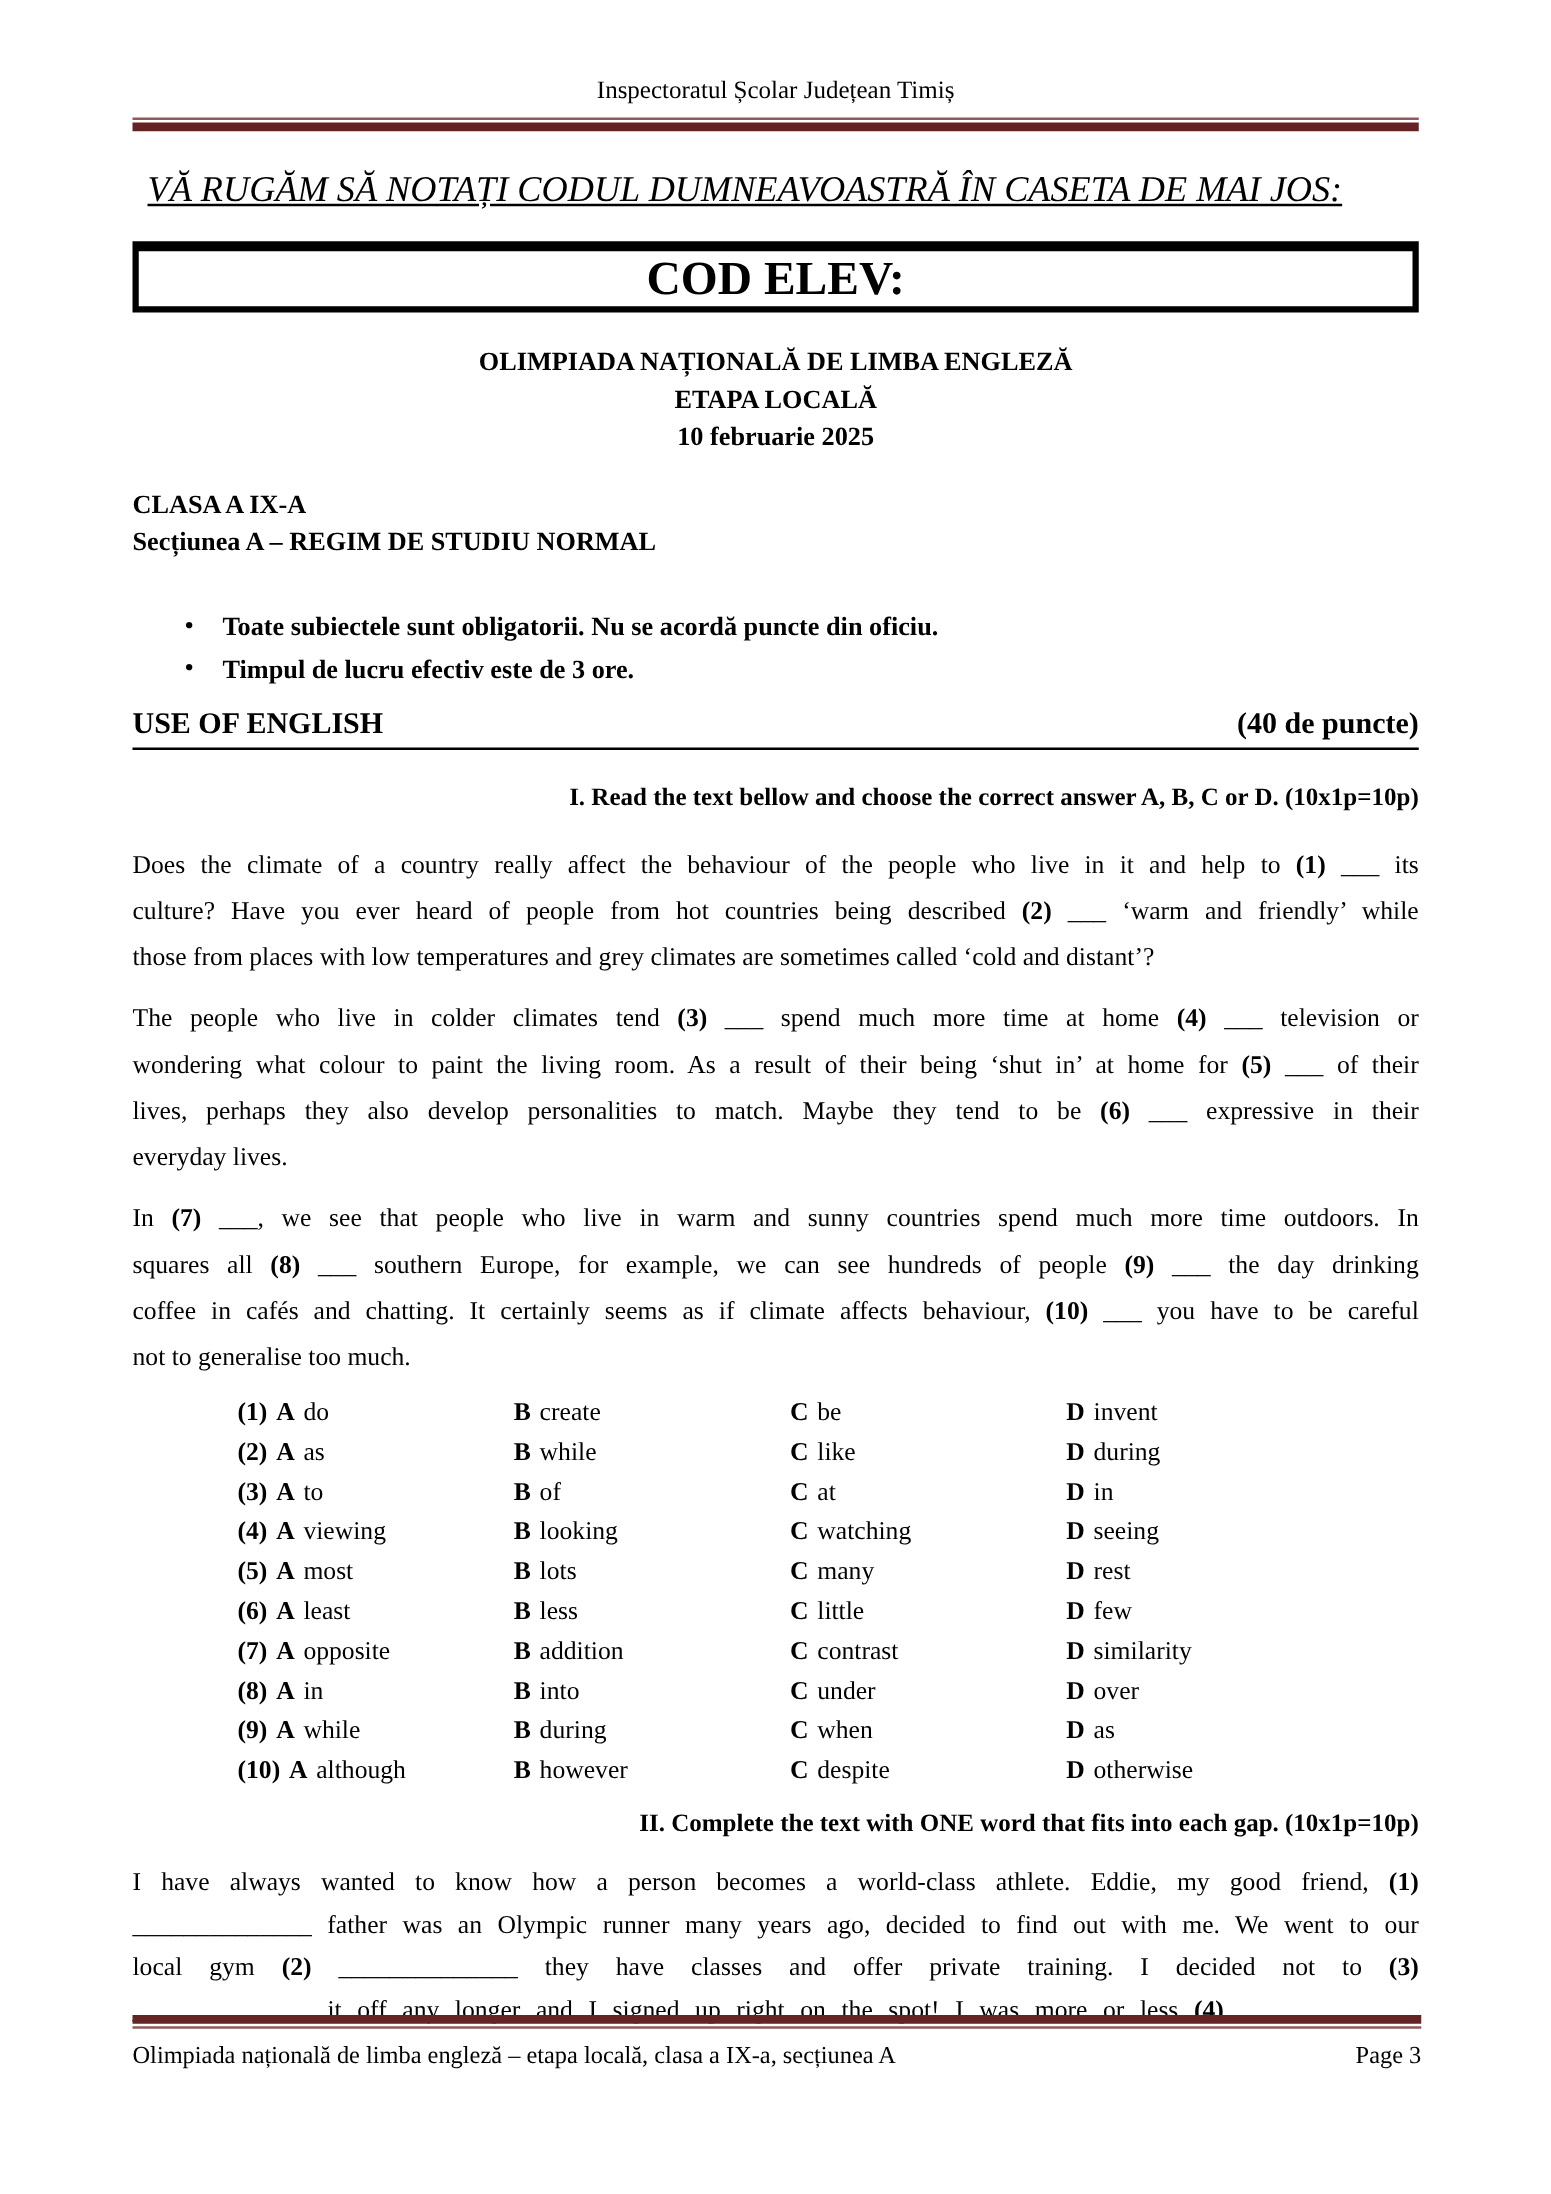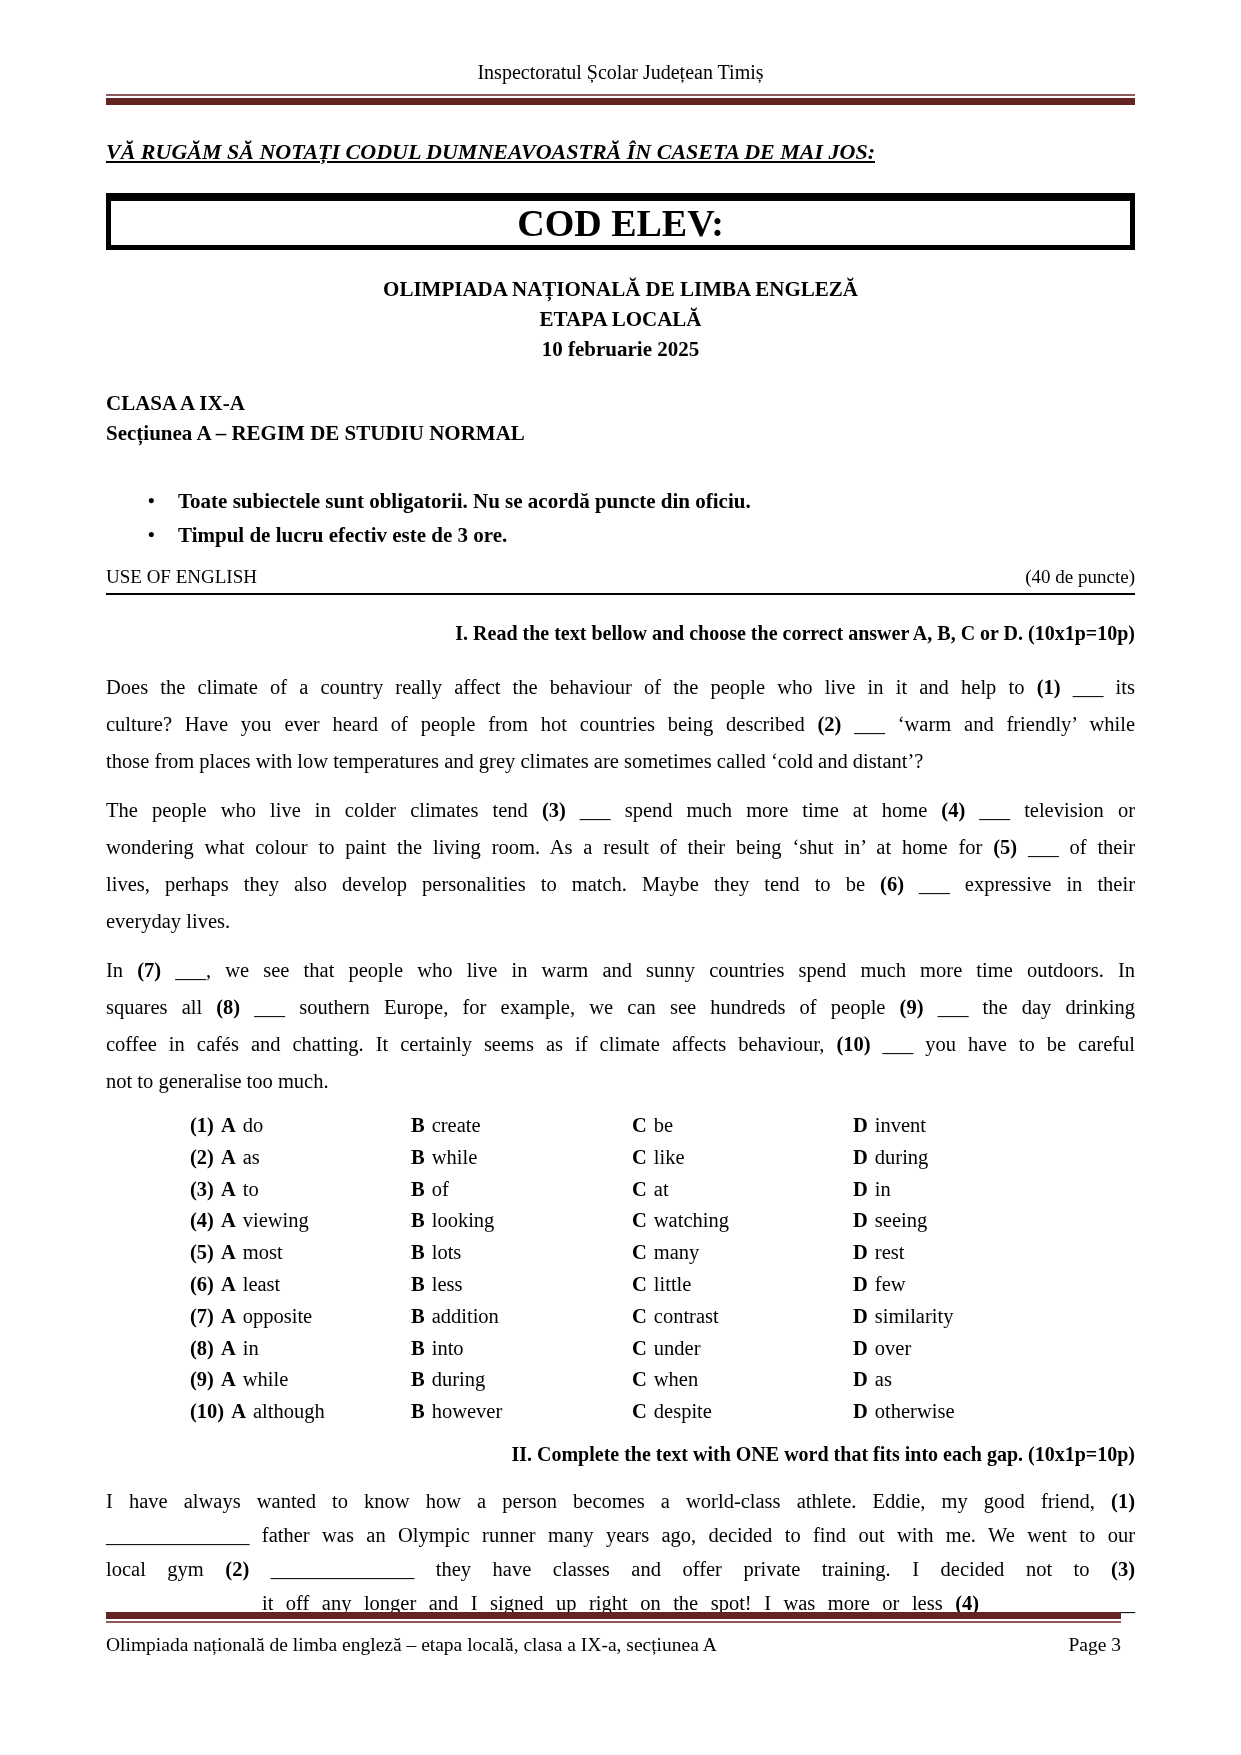--- a/index.html
+++ b/index.html
@@ -12,40 +12,40 @@
 
   .doc-header { text-align:center; font-size:20px; line-height:24px; }
 
   .hrule { width:100%; }
   .hrule .thin  { height:2px; background:#8c5b5a; }
   .hrule .gap   { height:2px; }
   .hrule .thick { height:7px; background:#632423; }
   .rule-header { margin-top:10px; }
 
   .notice {
-    margin-top:34px; font-weight:bold; font-style:italic;
-    text-decoration:underline; font-size:22px; line-height:26px;
+    margin-top:34px; font-weight:normal; font-style:italic;
+    text-decoration:underline; font-size:29px; line-height:26px;margin-left:12px;
   }
 
   .cod-box {
     margin-top:28px; height:57px; border:5px solid #000; border-top-width:8px;
     display:flex; align-items:center; justify-content:center;text-align:center;
   }
   .cod-box .cod-label { font-weight:bold; font-size:38px; }
 
   .event { margin-top:24px; text-align:center; font-weight:bold; font-size:21px; line-height:30px; }
   .grade-block { margin-top:24px; text-align:left; font-weight:bold; font-size:21px; line-height:30px; }
 
   .rules-list { margin-top:36px; font-weight:bold; font-size:21px; }
   .rule-item { display:flex; line-height:34px; }
   .rule-item .bullet { margin-left:42px; width:30px; font-size:19px; }
 
   .sec-head {
     margin-top:14px; display:flex; justify-content:space-between; align-items:flex-end;
-    font-weight:normal; font-size:19px; padding-bottom:5px; border-bottom:2.5px solid #000;
+    font-weight:bold; font-size:24px; padding-bottom:5px; border-bottom:2.5px solid #000;
   }
 
   .task-title { font-weight:bold; font-size:20px; line-height:28px;text-align:right; }
   .t1-title { margin-top:24px; }
   .t2-title { margin-top:12px; }
 
   .para { font-size:20.5px; }
   .p1 { margin-top:22px; }
   .p2, .p3 { margin-top:12px; }
   .para .pline { line-height:37px; white-space:nowrap; }
@@ -55,21 +55,21 @@
   .b { font-weight:bold; }
 
   .opts { margin-top:10px; padding-left:84px; font-size:20.5px; }
   .opt-row { display:flex; line-height:31.8px; }
   .oc { flex:0 0 auto; }
   .c1,.c2,.c3 { width:221px; }
   .c4 { flex:1; }
   .on { margin-right:7px; }
   .ol { margin-right:7px; }
 
-  .footer { position:absolute; left:106px; right:120px; top:1612px; }
+  .footer { position:absolute; left:106px; right:104px; top:1612px; }
   .rule-footer .thin { background:#8c5b5a; }
   .footer-row { margin-top:10px; display:flex; justify-content:space-between; font-size:19.5px; line-height:24px; }
 </style>
 </head>
 <body>
 
 <div class="page">
 
   <div class="doc-header">Inspectoratul Școlar Județean Timiș</div>
 

